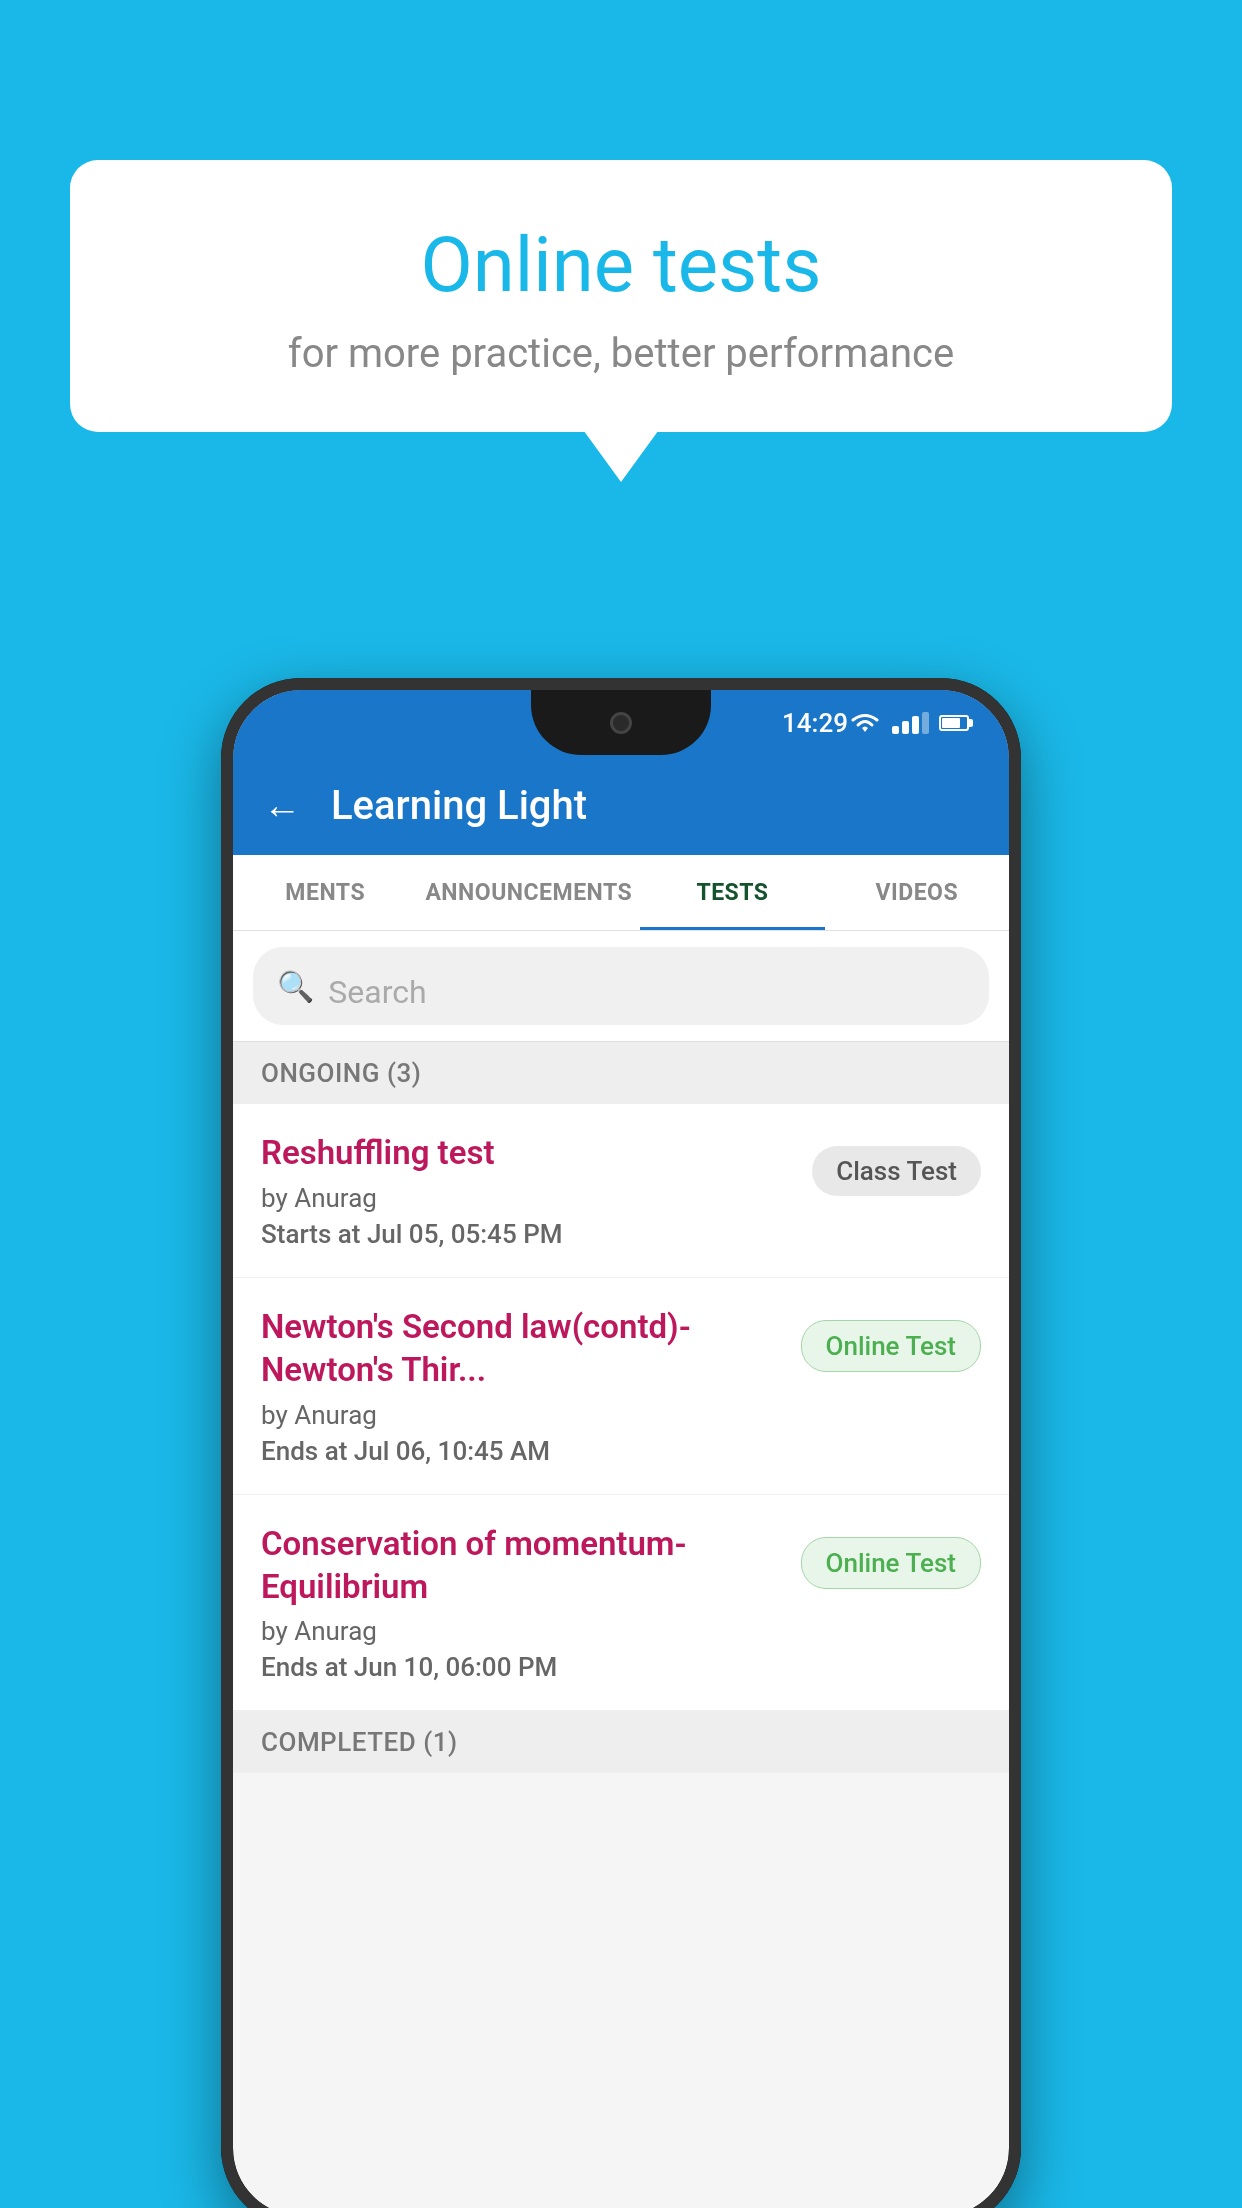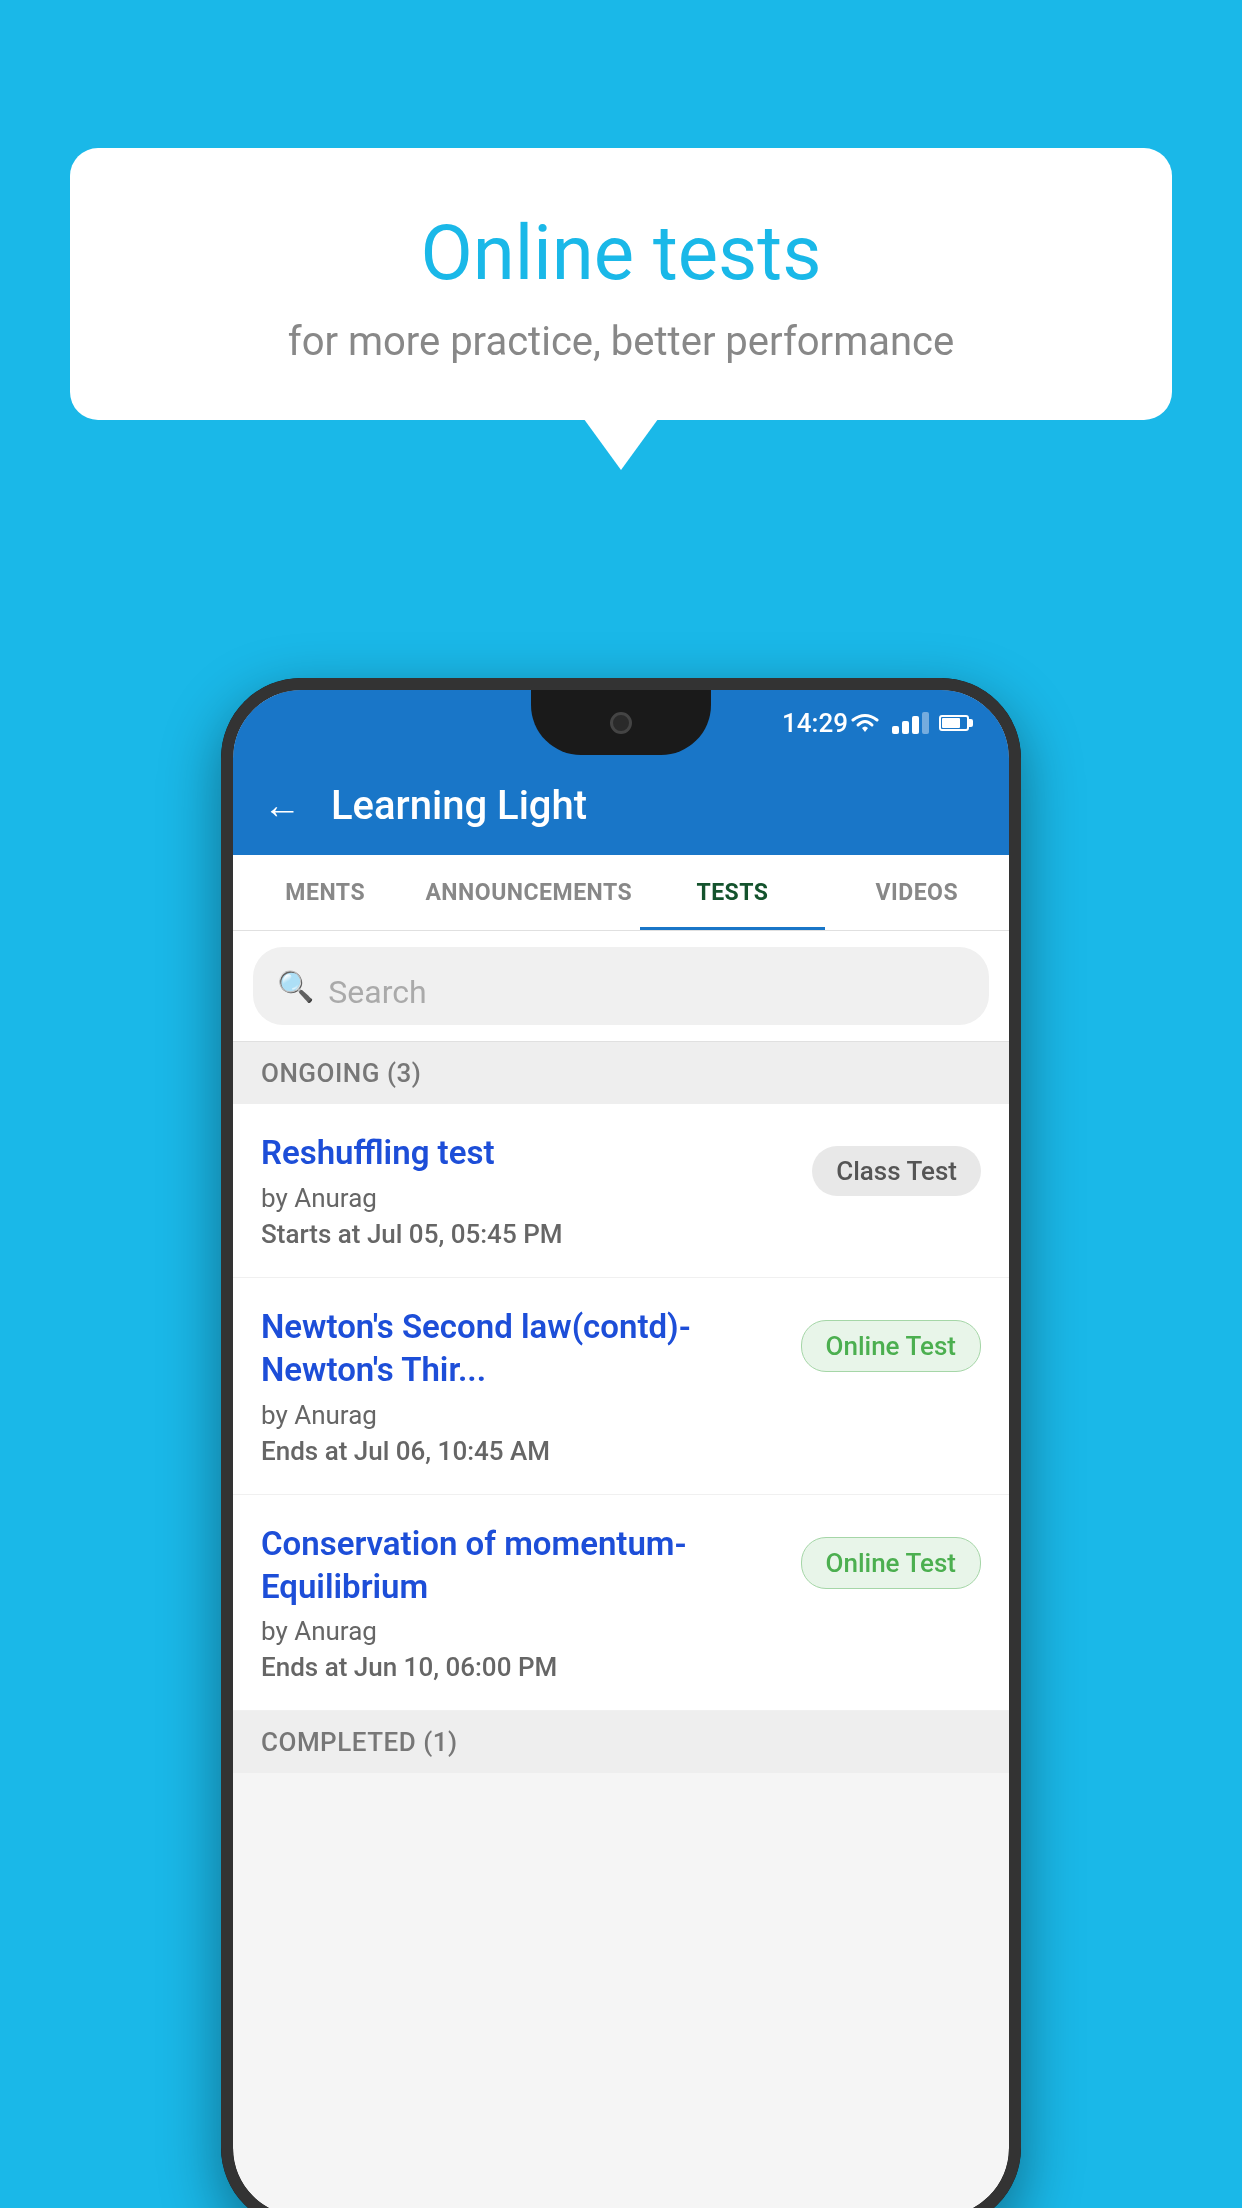--- a/index.html
+++ b/index.html
@@ -10,21 +10,21 @@
       height: 2208px;
       background-color: #1ab8e8;
       font-family: 'Roboto', Arial, sans-serif;
       overflow: hidden;
       position: relative;
     }
 
     
     .speech-bubble-container {
       position: absolute;
-      top: 148px;
+      top: 160px;
       left: 70px;
       right: 70px;
       z-index: 2;
     }
 
     .speech-bubble {
       background: white;
       border-radius: 28px;
       padding: 60px 80px 55px;
       text-align: center;
@@ -303,21 +303,21 @@
     }
 
     .test-info {
       flex: 1;
       padding-right: 20px;
     }
 
     .test-name {
       font-size: 33px;
       font-weight: 600;
-      color: #1d4ed8;
+      color: #be185d;
       margin-bottom: 8px;
       line-height: 1.3;
     }
 
     .test-author {
       font-size: 26px;
       color: #666;
       margin-bottom: 6px;
     }
 

